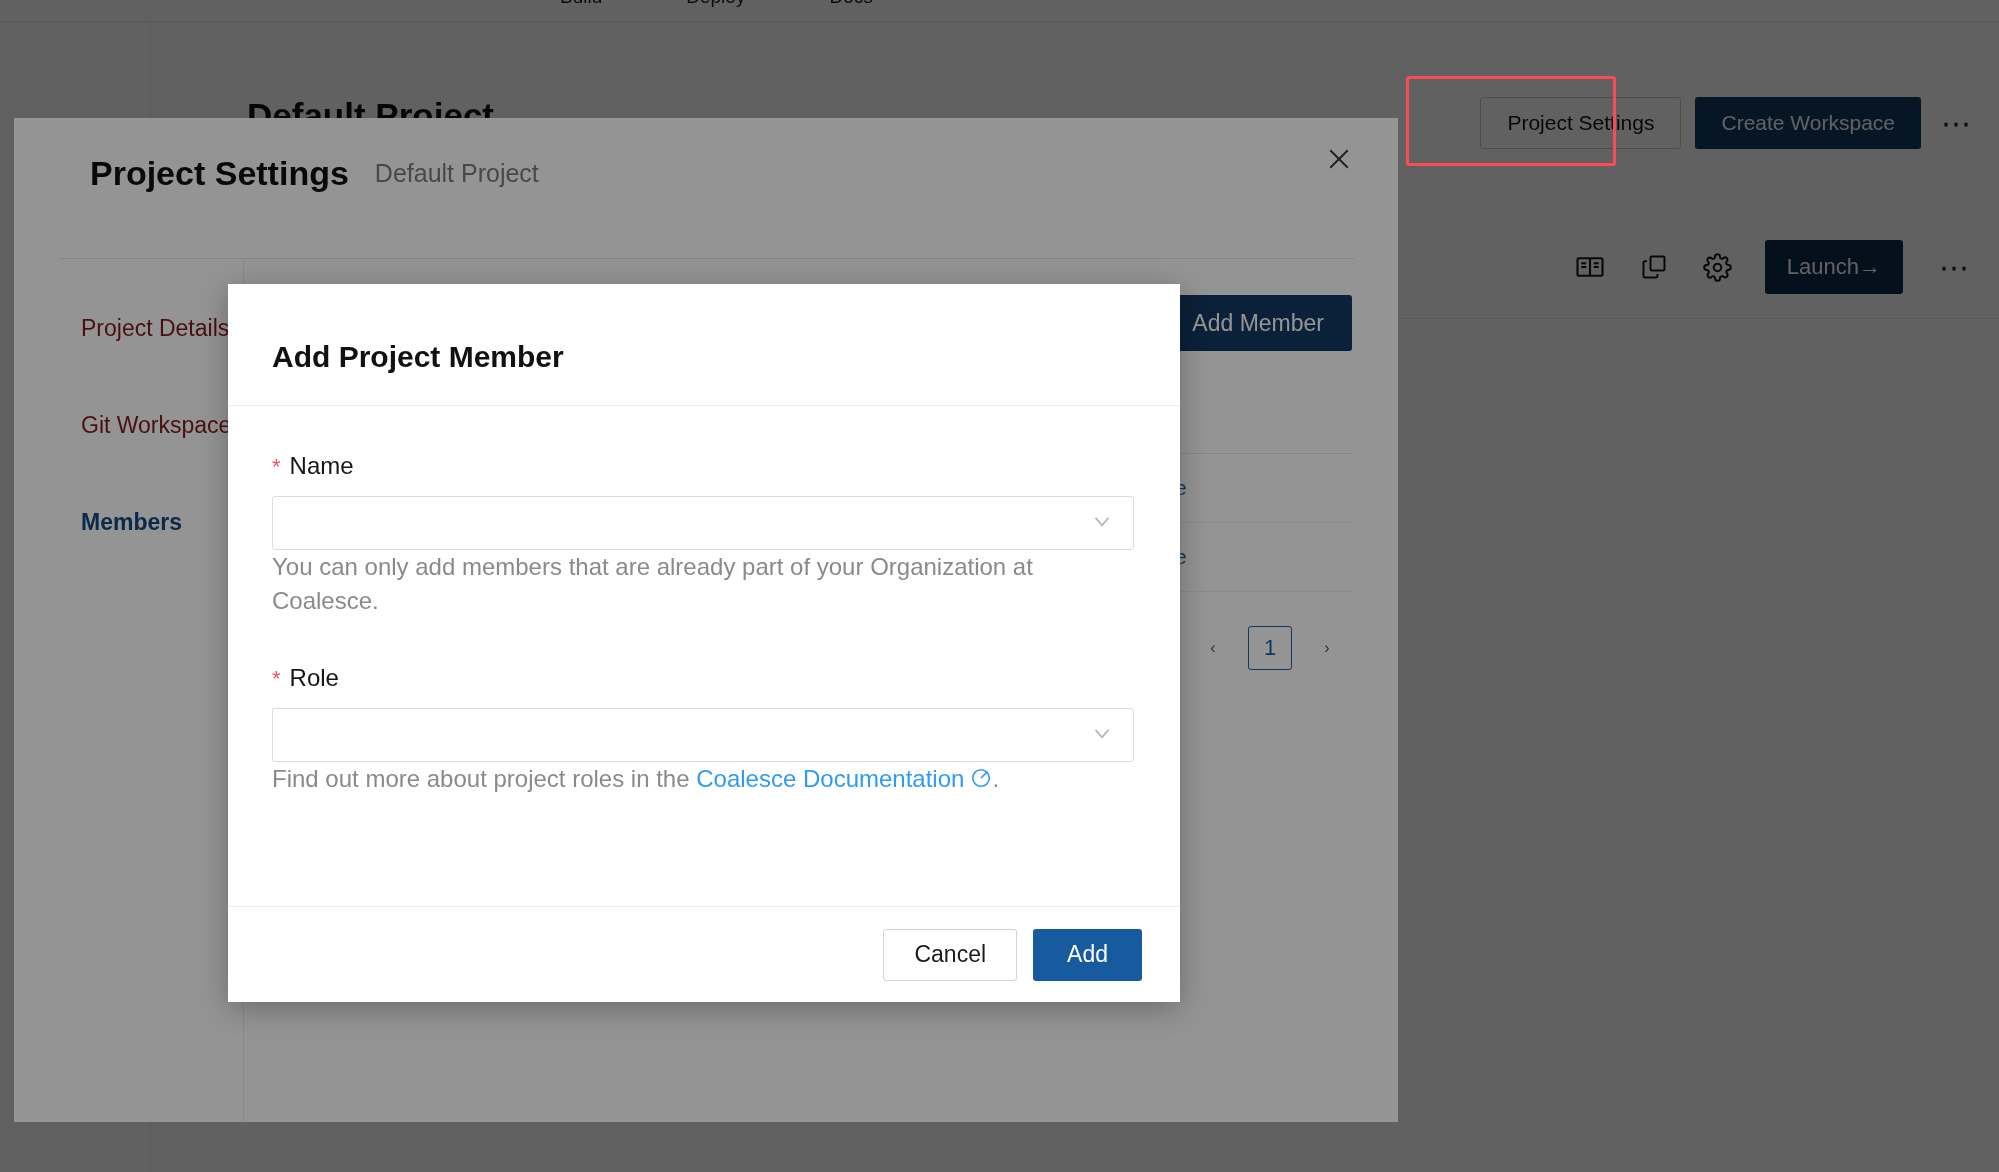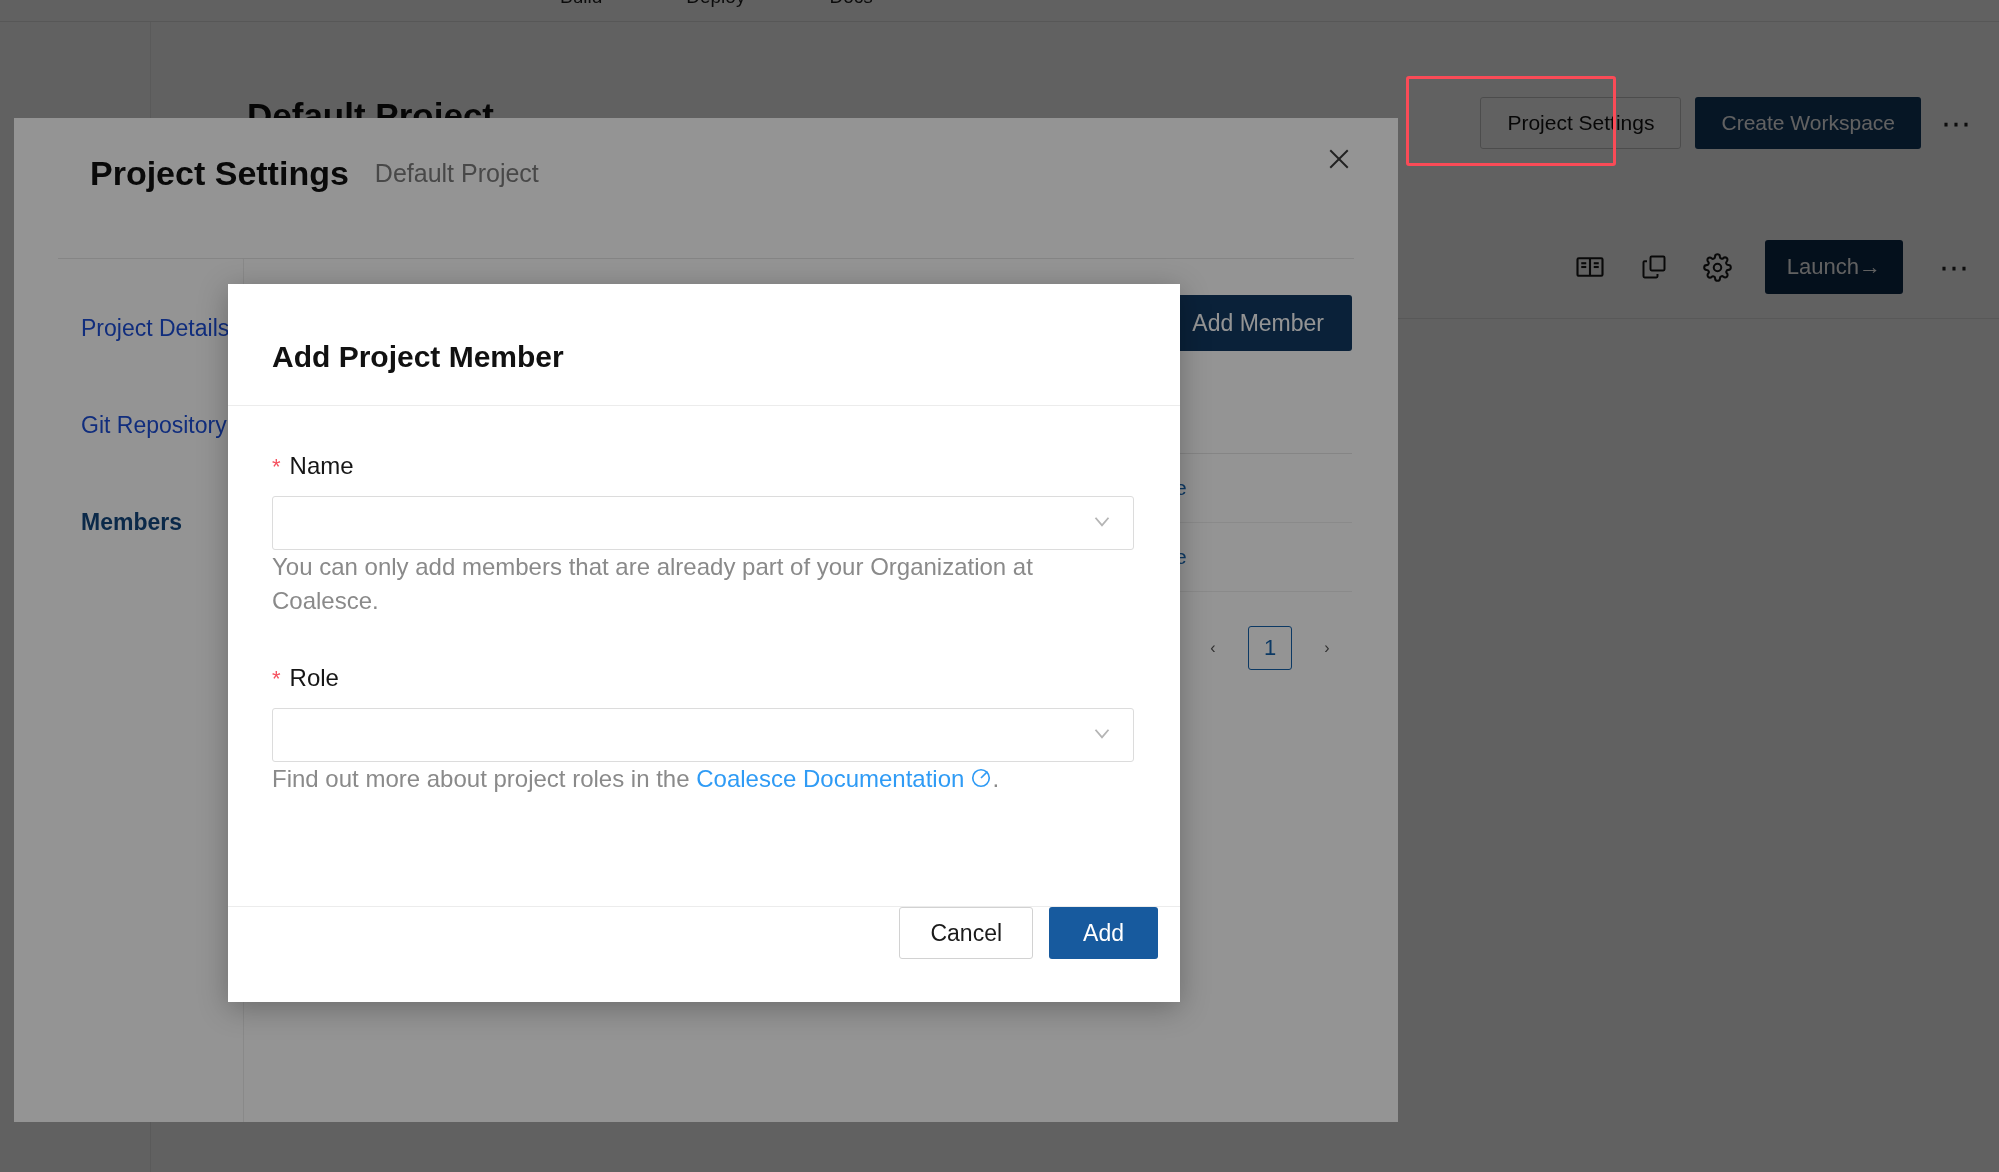--- a/index.html
+++ b/index.html
@@ -215,21 +215,21 @@
   }
   .ps-nav {
     width: 230px;
     padding-top: 42px;
     border-right: 1px solid #ededed;
     flex: none;
   }
   .ps-nav-item {
     padding: 14px 0 14px 67px;
     font-size: 23px;
-    color: #1d4ed8;
+    color: #7f1d1d;
     cursor: pointer;
     white-space: nowrap;
     margin-bottom: 42px;
   }
   .ps-nav-item.active {
     color: #14487f;
     font-weight: bold;
   }
 
   .ps-content {
@@ -382,23 +382,24 @@
     color: #2f9bf5;
     text-decoration: none;
   }
   .ext-ico { vertical-align: -2px; margin-left: 6px; }
   .field-group-2 { margin-top: 46px; }
 
   .am-footer {
     height: 96px;
     border-top: 1px solid #ececec;
     display: flex;
+    align-items: center;
     justify-content: flex-end;
     gap: 16px;
-    padding-right: 22px;
+    padding-right: 38px;
   }
   .btn-cancel {
     height: 52px;
     padding: 0 30px;
     background: #ffffff;
     border: 1px solid #d2d2d2;
     border-radius: 3px;
     font-size: 23px;
     color: #1b1b1b;
     cursor: pointer;
@@ -489,21 +490,21 @@
       <line x1="5" y1="5" x2="19" y2="19"></line>
       <line x1="19" y1="5" x2="5" y2="19"></line>
     </svg>
   </div>
   <div class="ps-divider"></div>
 
   <div class="ps-body">
 
     <div class="ps-nav">
       <div class="ps-nav-item">Project Details</div>
-      <div class="ps-nav-item">Git Repository</div>
+      <div class="ps-nav-item">Git Workspace</div>
       <div class="ps-nav-item active">Members</div>
     </div>
 
     <div class="ps-content">
       <div class="add-member-row">
         <button class="add-member-btn">Add Member</button>
       </div>
 
       <table class="members-table">
         <thead>

